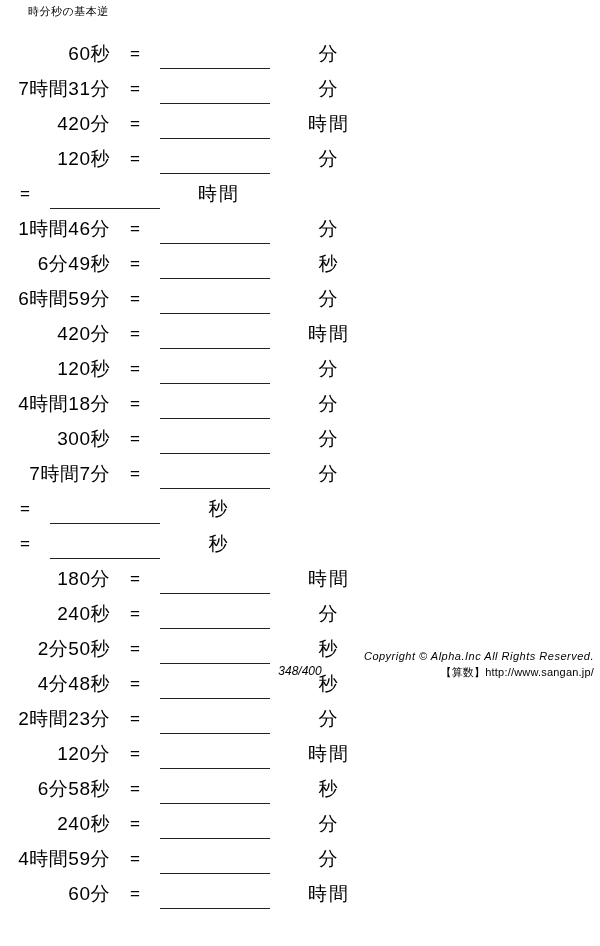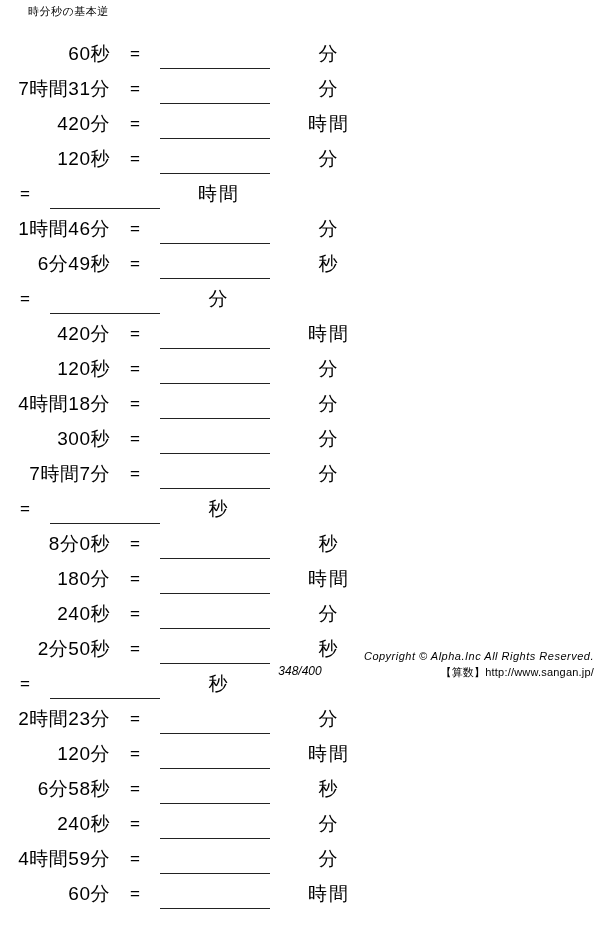--- a/index.html
+++ b/index.html
@@ -140,20 +140,21 @@
         <div class="p-blank"></div>
         <div class="p-unit">分</div>
       </div>
       <div class="problem-row">
         <div class="p-left">6分49秒</div>
         <div class="p-eq">=</div>
         <div class="p-blank"></div>
         <div class="p-unit">秒</div>
       </div>
       <div class="problem-row">
+        <div class="p-left">6時間59分</div>
         <div class="p-eq">=</div>
         <div class="p-blank"></div>
         <div class="p-unit">分</div>
       </div>
       <div class="problem-row">
         <div class="p-left">420分</div>
         <div class="p-eq">=</div>
         <div class="p-blank"></div>
         <div class="p-unit">時間</div>
       </div>
@@ -180,21 +181,20 @@
         <div class="p-eq">=</div>
         <div class="p-blank"></div>
         <div class="p-unit">分</div>
       </div>
       <div class="problem-row">
         <div class="p-eq">=</div>
         <div class="p-blank"></div>
         <div class="p-unit">秒</div>
       </div>
       <div class="problem-row">
-        <div class="p-left">8分0秒</div>
         <div class="p-eq">=</div>
         <div class="p-blank"></div>
         <div class="p-unit">秒</div>
       </div>
       <div class="problem-row">
         <div class="p-left">180分</div>
         <div class="p-eq">=</div>
         <div class="p-blank"></div>
         <div class="p-unit">時間</div>
       </div>
@@ -204,20 +204,21 @@
         <div class="p-blank"></div>
         <div class="p-unit">分</div>
       </div>
       <div class="problem-row">
         <div class="p-left">2分50秒</div>
         <div class="p-eq">=</div>
         <div class="p-blank"></div>
         <div class="p-unit">秒</div>
       </div>
       <div class="problem-row">
+        <div class="p-left">4分48秒</div>
         <div class="p-eq">=</div>
         <div class="p-blank"></div>
         <div class="p-unit">秒</div>
       </div>
       <div class="problem-row">
         <div class="p-left">2時間23分</div>
         <div class="p-eq">=</div>
         <div class="p-blank"></div>
         <div class="p-unit">分</div>
       </div>

